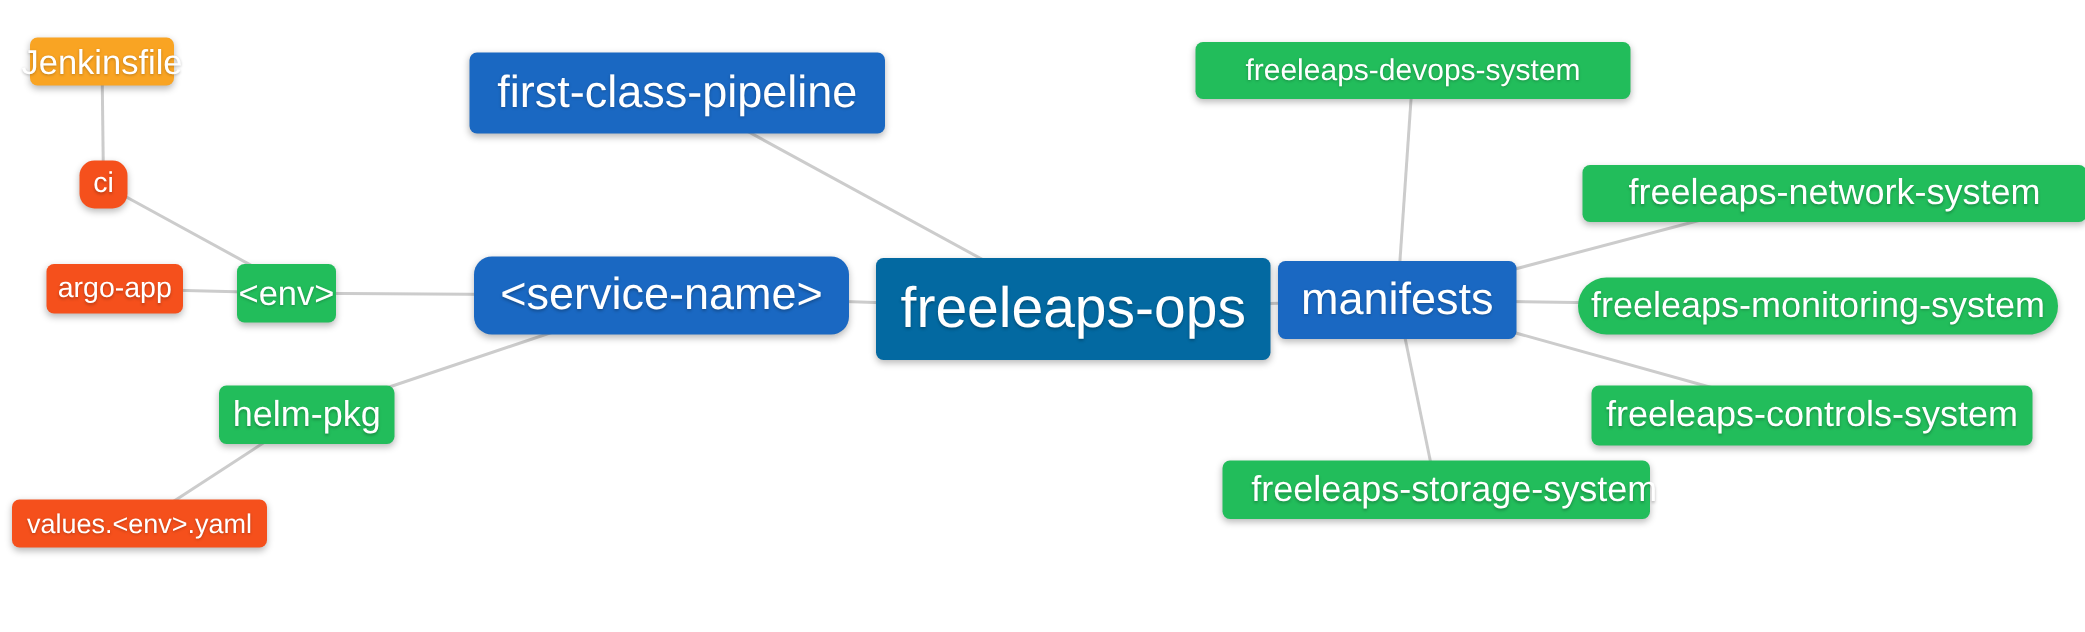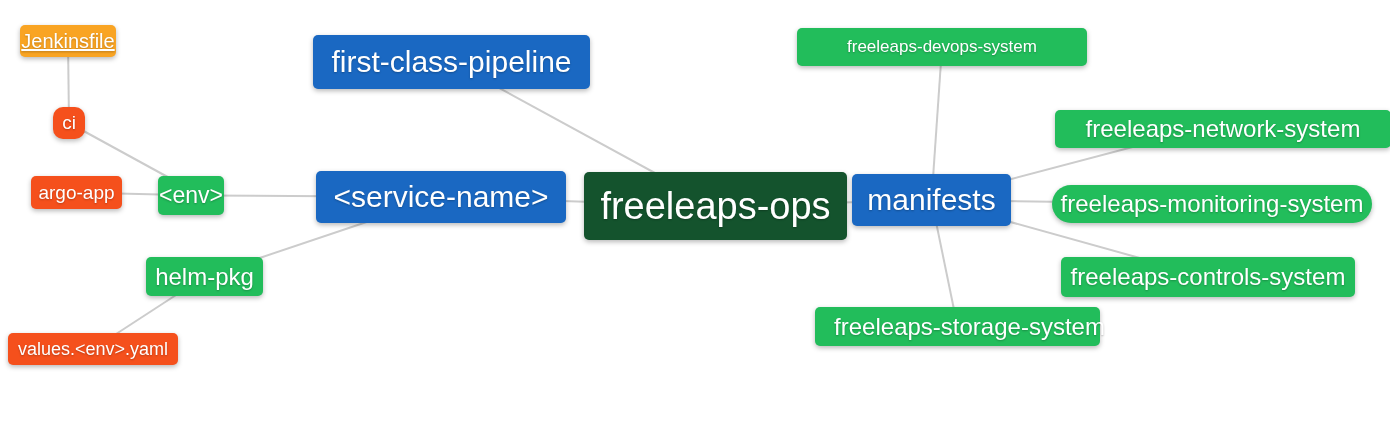--- a/index.html
+++ b/index.html
@@ -58,45 +58,45 @@
       <line x1="441" y1="197" x2="715.5" y2="206"></line>
       <line x1="451.5" y1="62" x2="715.5" y2="206"></line>
       <line x1="715.5" y1="206" x2="931.5" y2="200"></line>
       <line x1="931.5" y1="200" x2="942" y2="47"></line>
       <line x1="931.5" y1="200" x2="1201" y2="129"></line>
       <line x1="931.5" y1="200" x2="1212" y2="204"></line>
       <line x1="931.5" y1="200" x2="1208" y2="277"></line>
       <line x1="931.5" y1="200" x2="957.5" y2="326.5"></line>
     </svg>
   <div id="node-layer">
-      <div class="node" style="left: 20px; top: 25px; width: 96px; height: 32px; background: rgb(249, 164, 35); font-size: 20px; text-decoration: underline;">
+      <div class="node" style="left: 20px; top: 25px; width: 96px; height: 32px; background: rgb(249, 164, 35); font-size: 23px;">
         <span>Jenkinsfile</span>
       </div>
       <div class="node" style="left: 53px; top: 107px; width: 32px; height: 32px; background: rgb(245, 80, 28); font-size: 19px; border-radius: 10px;">
         <span>ci</span>
       </div>
       <div class="node" style="left: 31px; top: 176px; width: 91px; height: 33px; background: rgb(245, 80, 28); font-size: 19px;">
         <span>argo-app</span>
       </div>
       <div class="node" style="left: 158px; top: 176px; width: 66px; height: 39px; background: rgb(34, 189, 91); font-size: 23px;">
         <span>&lt;env&gt;</span>
       </div>
       <div class="node" style="left: 313px; top: 35px; width: 277px; height: 54px; background: rgb(26, 104, 194); font-size: 30px;">
         <span>first-class-pipeline</span>
       </div>
-      <div class="node" style="left: 316px; top: 171px; width: 250px; height: 52px; background: rgb(26, 104, 194); font-size: 30px;">
+      <div class="node" style="left: 316px; top: 171px; width: 250px; height: 52px; background: rgb(26, 104, 194); font-size: 30px; border-radius: 12px;">
         <span>&lt;service-name&gt;</span>
       </div>
-      <div class="node" style="left: 584px; top: 172px; width: 263px; height: 68px; background: #14532d; font-size: 38px;">
+      <div class="node" style="left: 584px; top: 172px; width: 263px; height: 68px; background: #0369a1; font-size: 38px;">
         <span>freeleaps-ops</span>
       </div>
       <div class="node" style="left: 852px; top: 174px; width: 159px; height: 52px; background: rgb(26, 104, 194); font-size: 30px;">
         <span>manifests</span>
       </div>
-      <div class="node" style="left: 797px; top: 28px; width: 290px; height: 38px; background: rgb(34, 189, 91); font-size: 17px;">
+      <div class="node" style="left: 797px; top: 28px; width: 290px; height: 38px; background: rgb(34, 189, 91); font-size: 20px;">
         <span>freeleaps-devops-system</span>
       </div>
       <div class="node" style="left: 1055px; top: 110px; width: 336px; height: 38px; background: rgb(34, 189, 91); font-size: 24px;">
         <span>freeleaps-network-system</span>
       </div>
       <div class="node" style="left: 1052px; top: 185px; width: 320px; height: 38px; background: rgb(34, 189, 91); font-size: 24px; border-radius: 19px;">
         <span>freeleaps-monitoring-system</span>
       </div>
       <div class="node" style="left: 1061px; top: 257px; width: 294px; height: 40px; background: rgb(34, 189, 91); font-size: 24px;">
         <span>freeleaps-controls-system</span>

